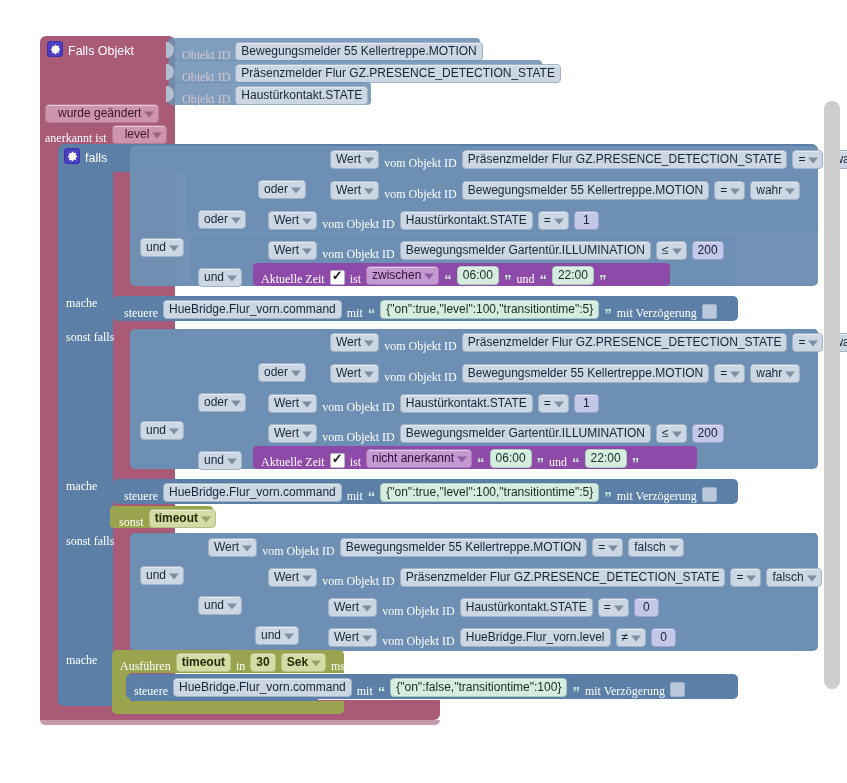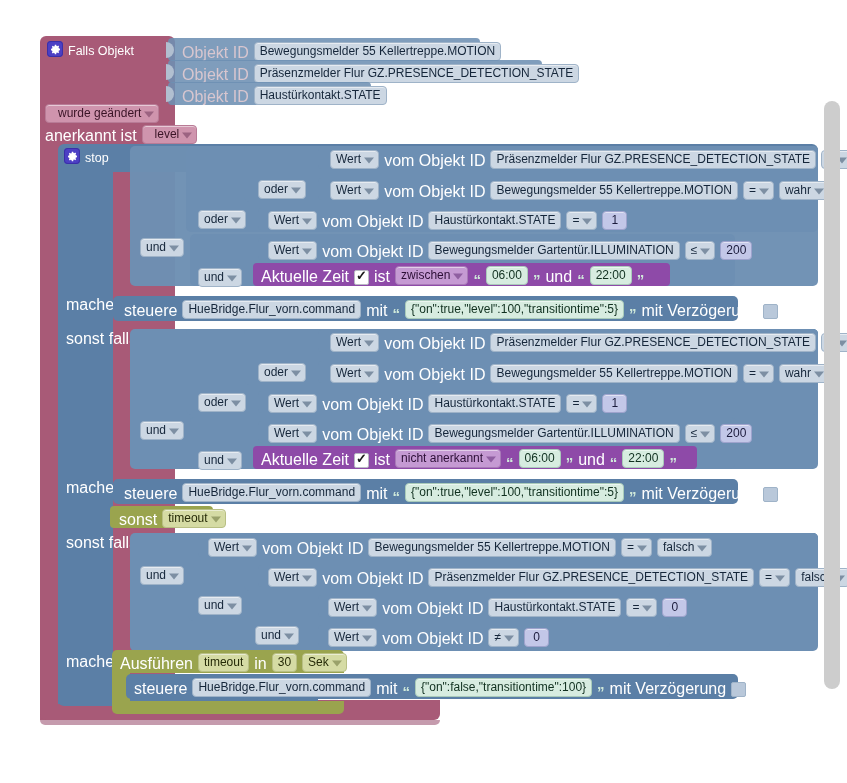--- a/index.html
+++ b/index.html
@@ -39,32 +39,32 @@
   .rose{background:#a85a77;}
   .rose-d{background:#96496a;}
   .steel{background:#5b7fa6;}
   .steel-l{background:#6d8fb3;}
   .purple{background:#8e4aa8;}
   .olive{background:#9aa44e;}
   .green{background:#5aa887;}
 
   .lbl{color:#ffffff;font-size:12.5px;line-height:1;white-space:nowrap;}
   .lbl.dim{color:#d8c6cf;}
-  .lbl.sm{font-size:16px;}
+  .lbl.sm{font-size:12px;font-family:Liberation Serif, serif;}
 
   
   .field{
     display:inline-block;background:#ccd7e3;color:#15263a;
     border:1px solid #9fb3c8;border-radius:4px;
     padding:1px 5px 2px;font-size:12px;line-height:14px;white-space:nowrap;
     box-shadow:0 1px 0 rgba(255,255,255,.5) inset;
   }
   .field.rosef{background:#cf94ad;color:#3a1426;border-color:#b87b96;padding-left:12px;}
   .field.purplef{background:#c59ad3;color:#2c0e36;border-color:#a87ab8;}
-  .field.olivef{background:#d5dba4;color:#262b08;border-color:#b8bf84;}
+  .field.olivef{background:#d5dba4;color:#262b08;border-color:#b8bf84;font-weight:bold;}
   .field.greenf{background:#d7ece0;color:#10301f;border-color:#a9cbba;}
   .field.numf{background:#c3c7e8;color:#1b1b3c;border-color:#9ea3cd;min-width:13px;text-align:center;}
   .field.drop{padding-right:17px;position:relative;}
   .field.drop:after{
     content:"";position:absolute;right:4px;top:50%;transform:translateY(-40%);
     border-left:5px solid transparent;border-right:5px solid transparent;
     border-top:6px solid #7d8fa3;
   }
   .field.rosef.drop:after{border-top-color:#9c6381;}
   .field.purplef.drop:after{border-top-color:#8f5fa1;}
@@ -155,21 +155,21 @@
     <div class="blk steel" style="left:58px;top:168px;width:55px;height:536px;"></div>
     <div class="blk steel" style="left:58px;top:690px;width:260px;height:16px;border-radius:0 0 6px 6px;"></div>
 
     <div class="row" style="left:64px;top:148px;">
       <span class="gear">
         <svg width="11" height="11" viewBox="0 0 16 16">
             <path fill="#ffffff" d="M8 5.2A2.8 2.8 0 1 0 8 10.8 2.8 2.8 0 1 0 8 5.2zm0 1.5a1.3 1.3 0 1 1 0 2.6 1.3 1.3 0 0 1 0-2.6z"></path>
             <path fill="#ffffff" d="M7 1h2l.3 1.6 1.2.5 1.4-.9 1.4 1.4-.9 1.4.5 1.2L14.5 7v2l-1.6.3-.5 1.2.9 1.4-1.4 1.4-1.4-.9-1.2.5L9 15H7l-.3-1.6-1.2-.5-1.4.9-1.4-1.4.9-1.4-.5-1.2L1.5 9V7l1.6-.3.5-1.2-.9-1.4 1.4-1.4 1.4.9 1.2-.5z"></path>
           </svg>
       </span>
-      <span class="lbl">stop</span>
+      <span class="lbl">falls</span>
     </div>
 
     <div class="blk steel-l" style="left:130px;top:146px;width:688px;height:140px;border-radius:5px;opacity:.97;"></div>
     <div class="blk steel-l" style="left:186px;top:146px;width:632px;height:86px;border-radius:5px;"></div>
     <div class="blk steel-l" style="left:244px;top:146px;width:574px;height:56px;border-radius:5px;"></div>
 
     <div class="blk steel-l" style="left:318px;top:147px;width:500px;height:22px;border-radius:4px;"></div>
     <div class="row" style="left:330px;top:150px;">
       <span class="field drop">Wert</span>
       <span class="lbl sm">vom Objekt ID</span>
@@ -385,20 +385,21 @@
       <span class="field numf">0</span>
     </div>
 
     <div class="row" style="left:255px;top:626px;">
       <span class="field drop">und</span>
     </div>
     <div class="blk steel-l" style="left:318px;top:625px;width:352px;height:22px;border-radius:4px;"></div>
     <div class="row" style="left:328px;top:628px;">
       <span class="field drop">Wert</span>
       <span class="lbl sm">vom Objekt ID</span>
+      <span class="field">HueBridge.Flur_vorn.level</span>
       <span class="field drop">≠</span>
       <span class="field numf">0</span>
     </div>
 
     <div class="row" style="left:66px;top:654px;">
       <span class="lbl sm">mache</span>
     </div>
 
     <div class="blk olive" style="left:112px;top:650px;width:232px;height:23px;border-radius:5px 5px 0 0;"></div>
     <div class="blk olive" style="left:112px;top:670px;width:18px;height:38px;"></div>

